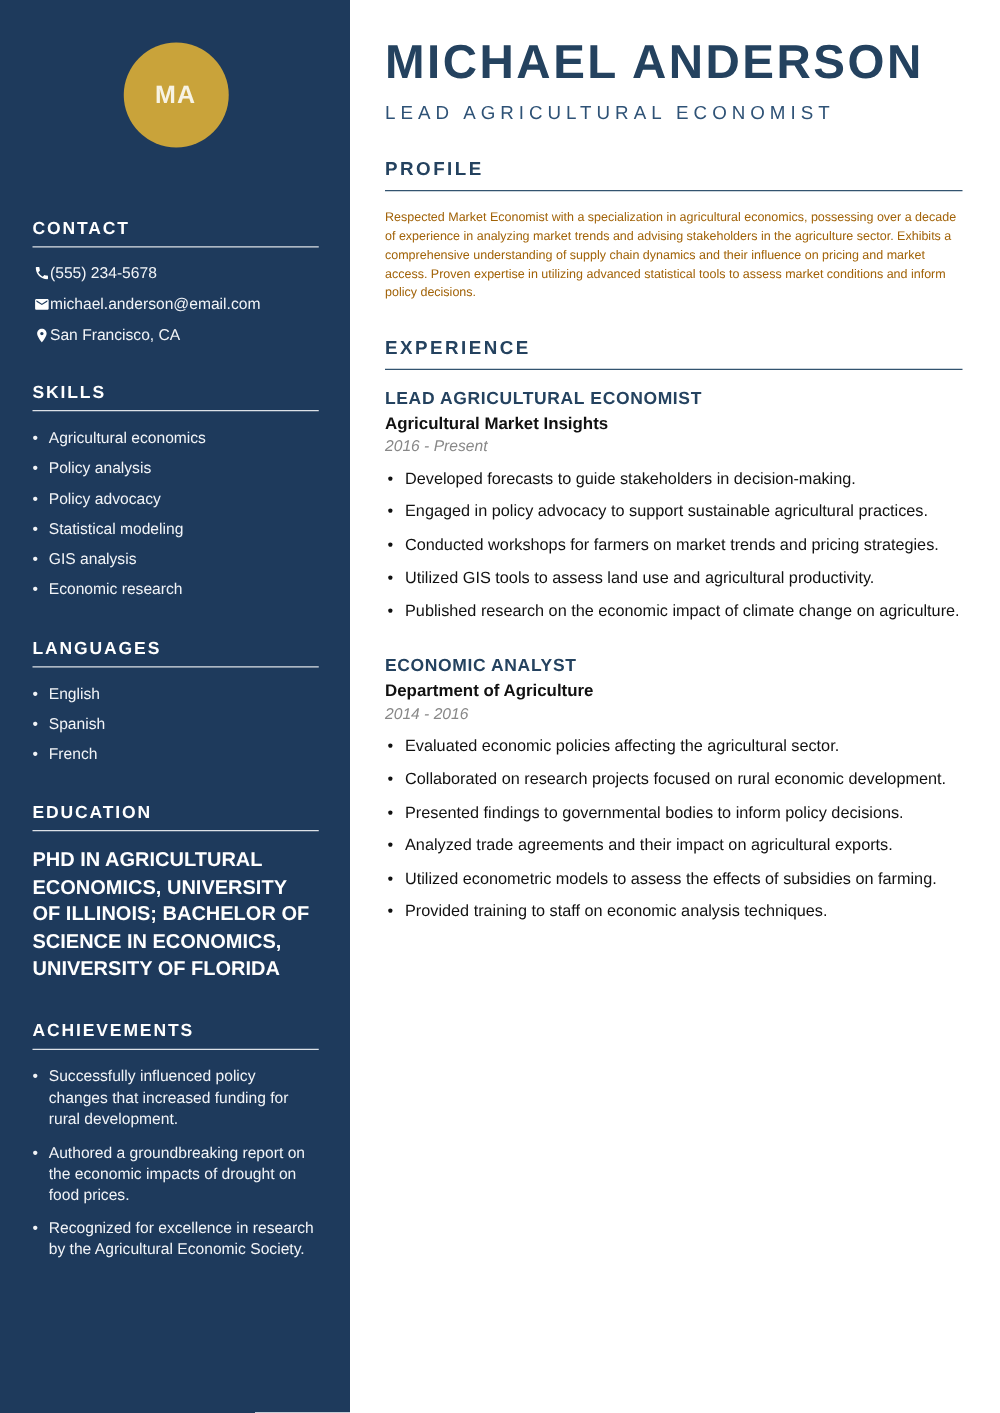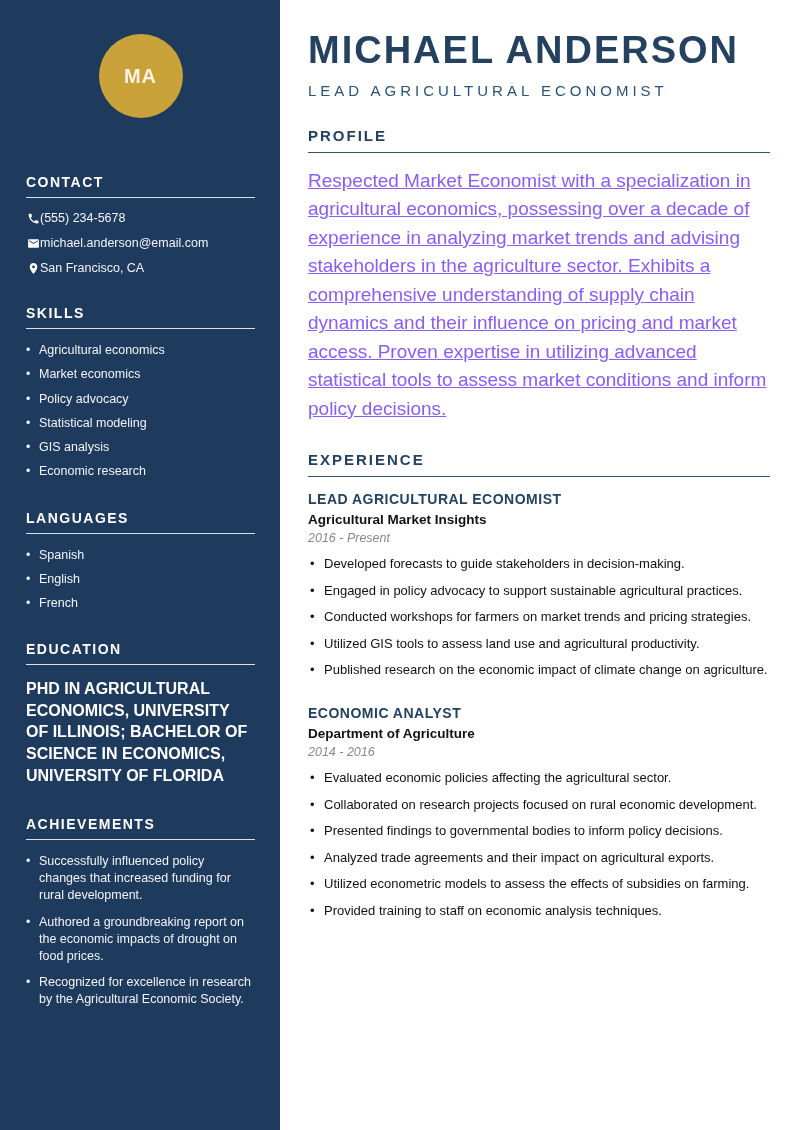--- a/index.html
+++ b/index.html
@@ -115,24 +115,23 @@
     font-weight: bold;
     letter-spacing: 2px;
     color: #24425f;
   }
   .section-rule {
     border: none;
     border-top: 1px solid #33536f;
     margin: 8px 0 14px 0;
   }
   .profile-text {
-    font-size: 19px;
+    font-size: 10px;
     line-height: 1.5;
-    color: #8b5cf6;
-    text-decoration: underline;
+    color: #a16207;
   }
   .job { margin-bottom: 26px; }
   .job-title {
     font-size: 14px;
     font-weight: bold;
     color: #24425f;
     letter-spacing: 0.5px;
   }
   .job-company {
     font-size: 13.5px;
@@ -203,34 +202,34 @@
         </span>
         <span>San Francisco, CA</span>
       </div>
     </section>
 
     <section class="side-section">
       <div class="side-heading">SKILLS</div>
       <hr class="side-rule">
       <ul class="side-list">
         <li>Agricultural economics</li>
-        <li>Market economics</li>
+        <li>Policy analysis</li>
         <li>Policy advocacy</li>
         <li>Statistical modeling</li>
         <li>GIS analysis</li>
         <li>Economic research</li>
       </ul>
     </section>
 
     <section class="side-section">
       <div class="side-heading">LANGUAGES</div>
       <hr class="side-rule">
       <ul class="side-list">
+        <li>English</li>
         <li>Spanish</li>
-        <li>English</li>
         <li>French</li>
       </ul>
     </section>
 
     <section class="side-section">
       <div class="side-heading">EDUCATION</div>
       <hr class="side-rule">
       <div class="edu-text">PHD IN AGRICULTURAL ECONOMICS, UNIVERSITY OF ILLINOIS; BACHELOR OF SCIENCE IN ECONOMICS, UNIVERSITY OF FLORIDA</div>
     </section>
 

